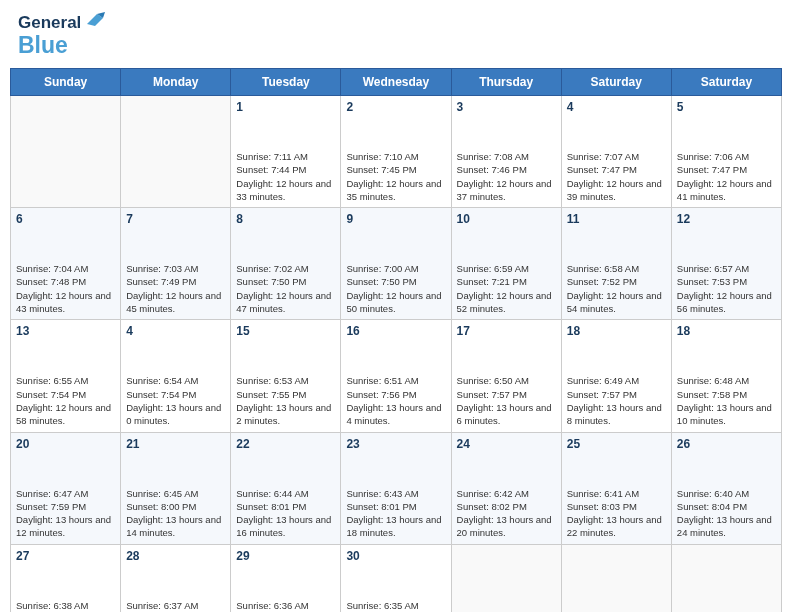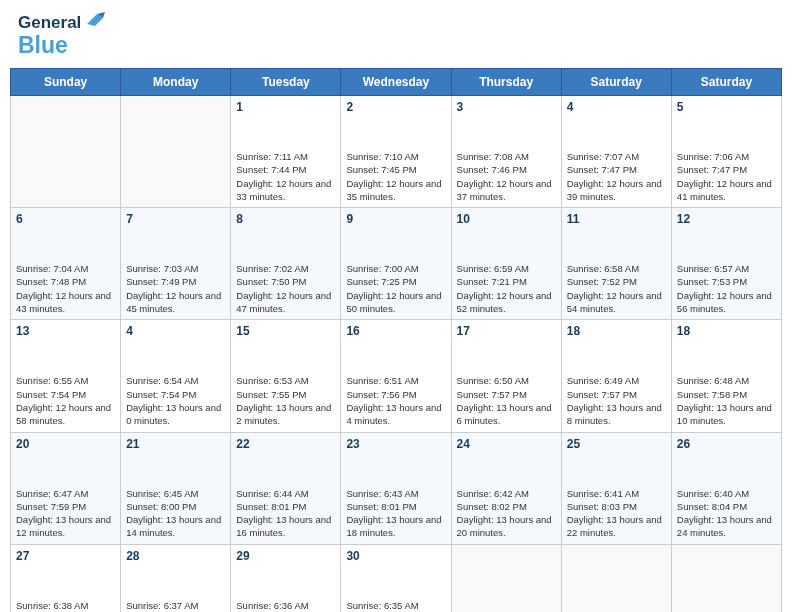--- a/index.html
+++ b/index.html
@@ -171,21 +171,21 @@
         <td>
           <span class="day-number">8</span>
           <div class="day-info">Sunrise: 7:02 AM
 Sunset: 7:50 PM
 Daylight: 12 hours
 and 47 minutes.</div>
         </td>
         <td>
           <span class="day-number">9</span>
           <div class="day-info">Sunrise: 7:00 AM
-Sunset: 7:25 PM
+Sunset: 7:50 PM
 Daylight: 12 hours
 and 50 minutes.</div>
         </td>
         <td>
           <span class="day-number">10</span>
           <div class="day-info">Sunrise: 6:59 AM
 Sunset: 7:21 PM
 Daylight: 12 hours
 and 52 minutes.</div>
         </td>

